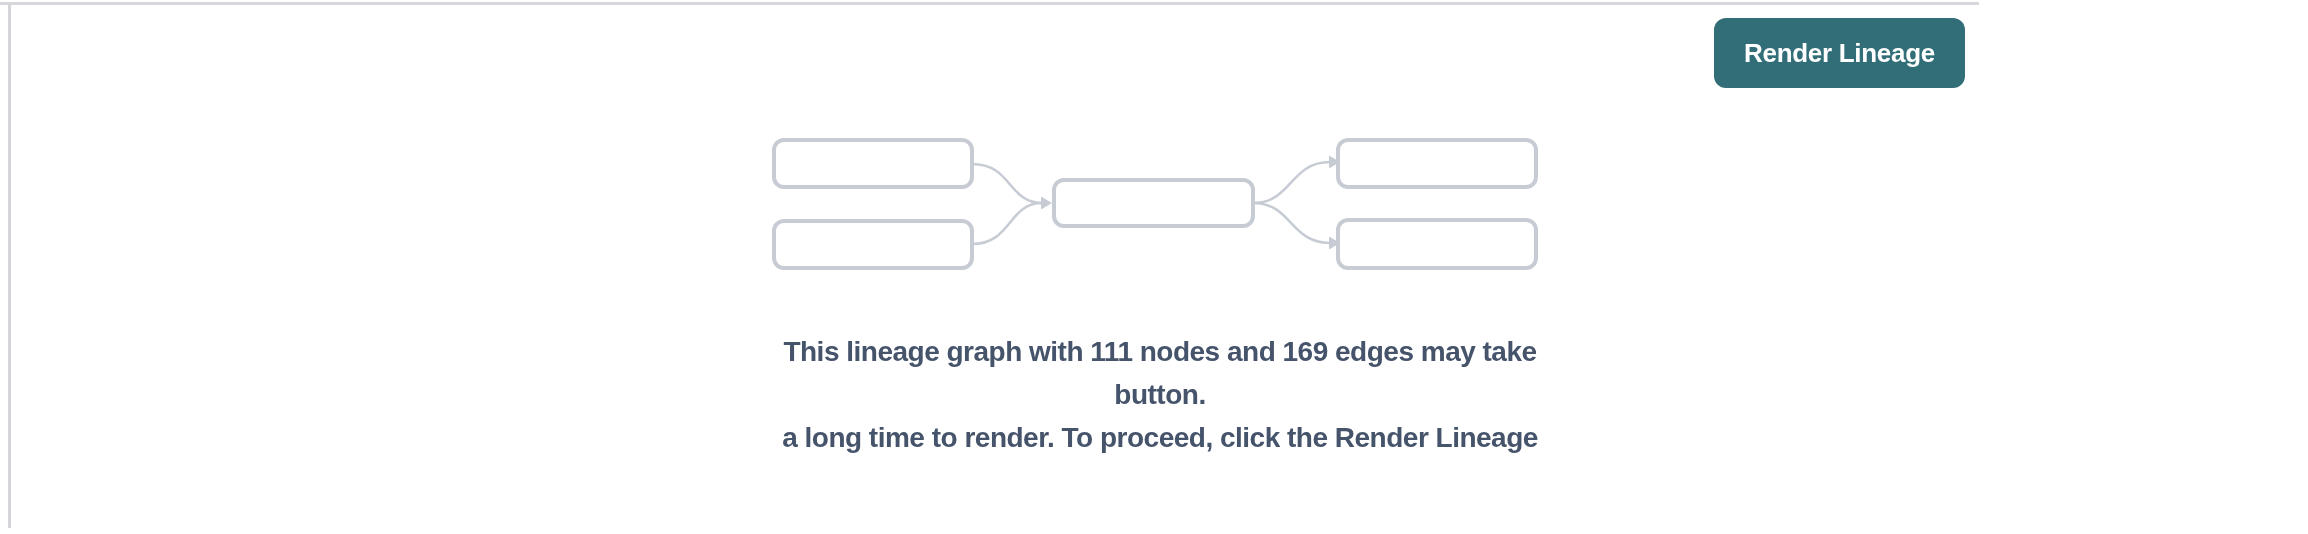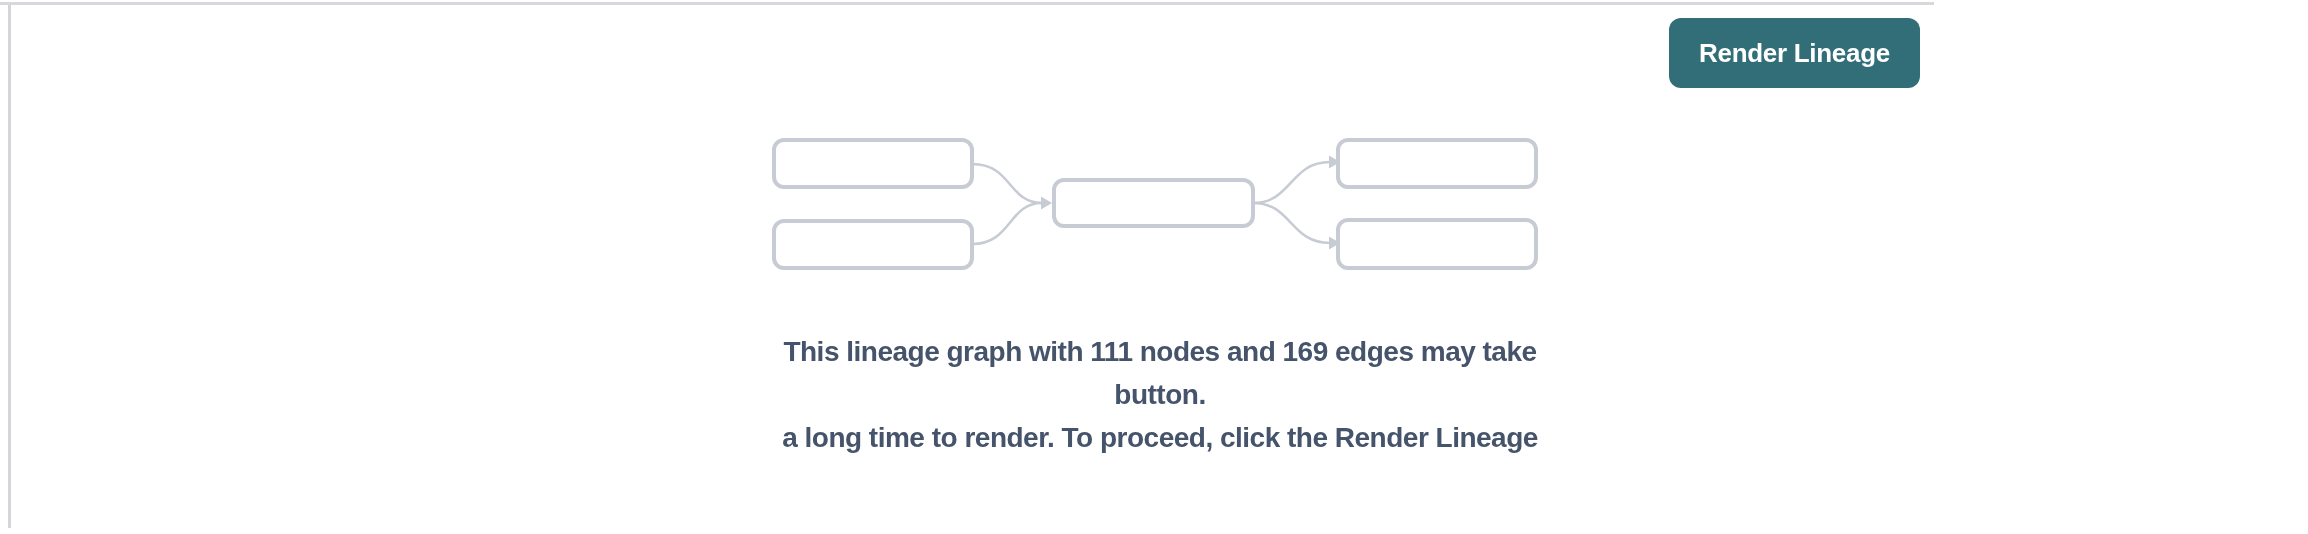--- a/index.html
+++ b/index.html
@@ -7,20 +7,21 @@
     padding: 0;
     background: #ffffff;
     font-family: "Liberation Sans", "DejaVu Sans", sans-serif;
   }
   .lineage-panel {
     position: relative;
     width: 1934px;
     height: 534px;
     background: #ffffff;
     overflow: hidden;
+    padding-left: 45px;
   }
   .panel-top-border {
     position: absolute;
     top: 2px;
     left: 0;
     width: 2308px;
     height: 3px;
     background: #d7d8db;
   }
   .panel-left-divider {

